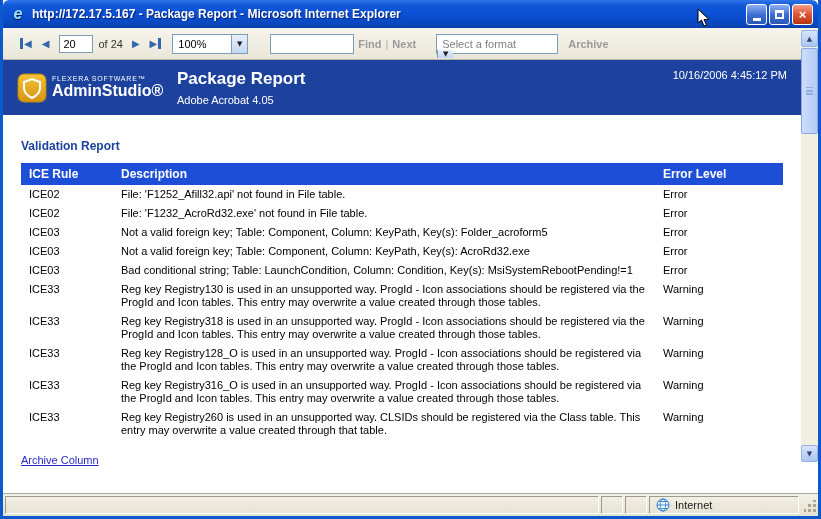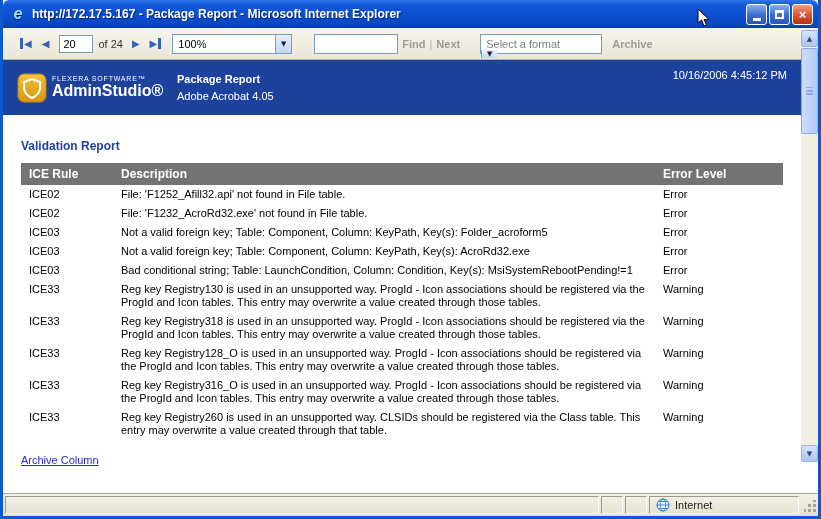--- a/index.html
+++ b/index.html
@@ -35,45 +35,45 @@
   .bar-left { border-left:3px solid #3466B0; padding-left:1px; }
   .bar-right { border-right:3px solid #3466B0; padding-right:1px; }
   .page-input { width:34px; height:18px; border:1px solid #7F9DB9; font-size:11px; padding:1px 3px; margin:0 5px; }
   .of-label { font-size:11px; color:#333; margin-right:4px; }
   .combo { display:flex; align-items:stretch; height:20px; border:1px solid #7F9DB9; background:#fff; margin:0 6px; }
   .combo-value { font-size:11px; padding:3px 6px 0 5px; white-space:nowrap; }
   .combo-value.disabled { color:#808080; }
   .combo-arrow { width:16px; border-left:1px solid #7F9DB9; font-size:7px; color:#222;
     display:flex; align-items:center; justify-content:center;
     background:linear-gradient(180deg,#E8F0FD,#C4D6F3); font-family:"DejaVu Sans", sans-serif; }
-  .zoom-combo { width:120px; } .zoom-combo .combo-value { flex:1; }
+  .zoom-combo { width:76px; } .zoom-combo .combo-value { flex:1; }
   .format-combo { width:122px; } .format-combo .combo-value { flex:1; }
   .find-input { width:84px; height:20px; border:1px solid #7F9DB9; font-size:11px; padding:1px 4px; margin-left:16px; }
   .gray-link { color:#9A9A9A; font-size:11px; font-weight:bold; margin:0 4px; text-decoration:none; }
   .sep { color:#AFAFAF; font-size:11px; }
 
   
   .page { margin-right:17px; }
   .report-header { height:55px; background:#1C429E; display:flex; align-items:center; padding:0 14px; color:#fff; }
   .logo { display:flex; align-items:center; gap:5px; width:150px; }
   .brand-top { font-size:7px; letter-spacing:0.8px; white-space:nowrap; }
   .brand-name { font-size:16px; font-weight:bold; white-space:nowrap; }
   .header-titles { margin-left:10px; flex:1; }
-  .report-title { font-size:11px; font-weight:bold; }
+  .report-title { font-size:17px; font-weight:bold; }
   .report-subtitle { font-size:11px; margin-top:5px; }
   .timestamp { font-size:11px; align-self:flex-start; padding-top:9px; white-space:nowrap; }
 
   
   .nav-bar { display:flex; gap:24px; padding:10px 18px 4px; flex-wrap:nowrap; }
   .nav-link { color:#2929C9; font-size:11px; font-weight:bold; text-decoration:underline; white-space:nowrap; }
 
   
   .section-title { color:#1C429E; font-size:12px; font-weight:bold; margin:24px 18px 10px; }
   table.results { border-collapse:collapse; margin:0 18px; width:calc(100% - 36px); }
-  table.results th { background:#737373; color:#fff; font-size:12px; font-weight:bold; text-align:left;
+  table.results th { background:#1d4ed8; color:#fff; font-size:12px; font-weight:bold; text-align:left;
     padding:4px 8px; height:22px; }
   th.col-rule { width:92px; } th.col-level { width:128px; }
   table.results td { font-size:11px; color:#000; padding:3px 8px; vertical-align:top; line-height:13px; }
 
   .archive-link { display:inline-block; margin:14px 18px; color:#2929C9; font-size:11px; text-decoration:underline; }
 
   
   .vscroll { position:absolute; top:2px; right:0; width:17px; height:432px; display:flex; flex-direction:column;
     background:#F1EFE2; }
   .sb-btn { height:17px; flex:0 0 17px; display:flex; align-items:center; justify-content:center;

